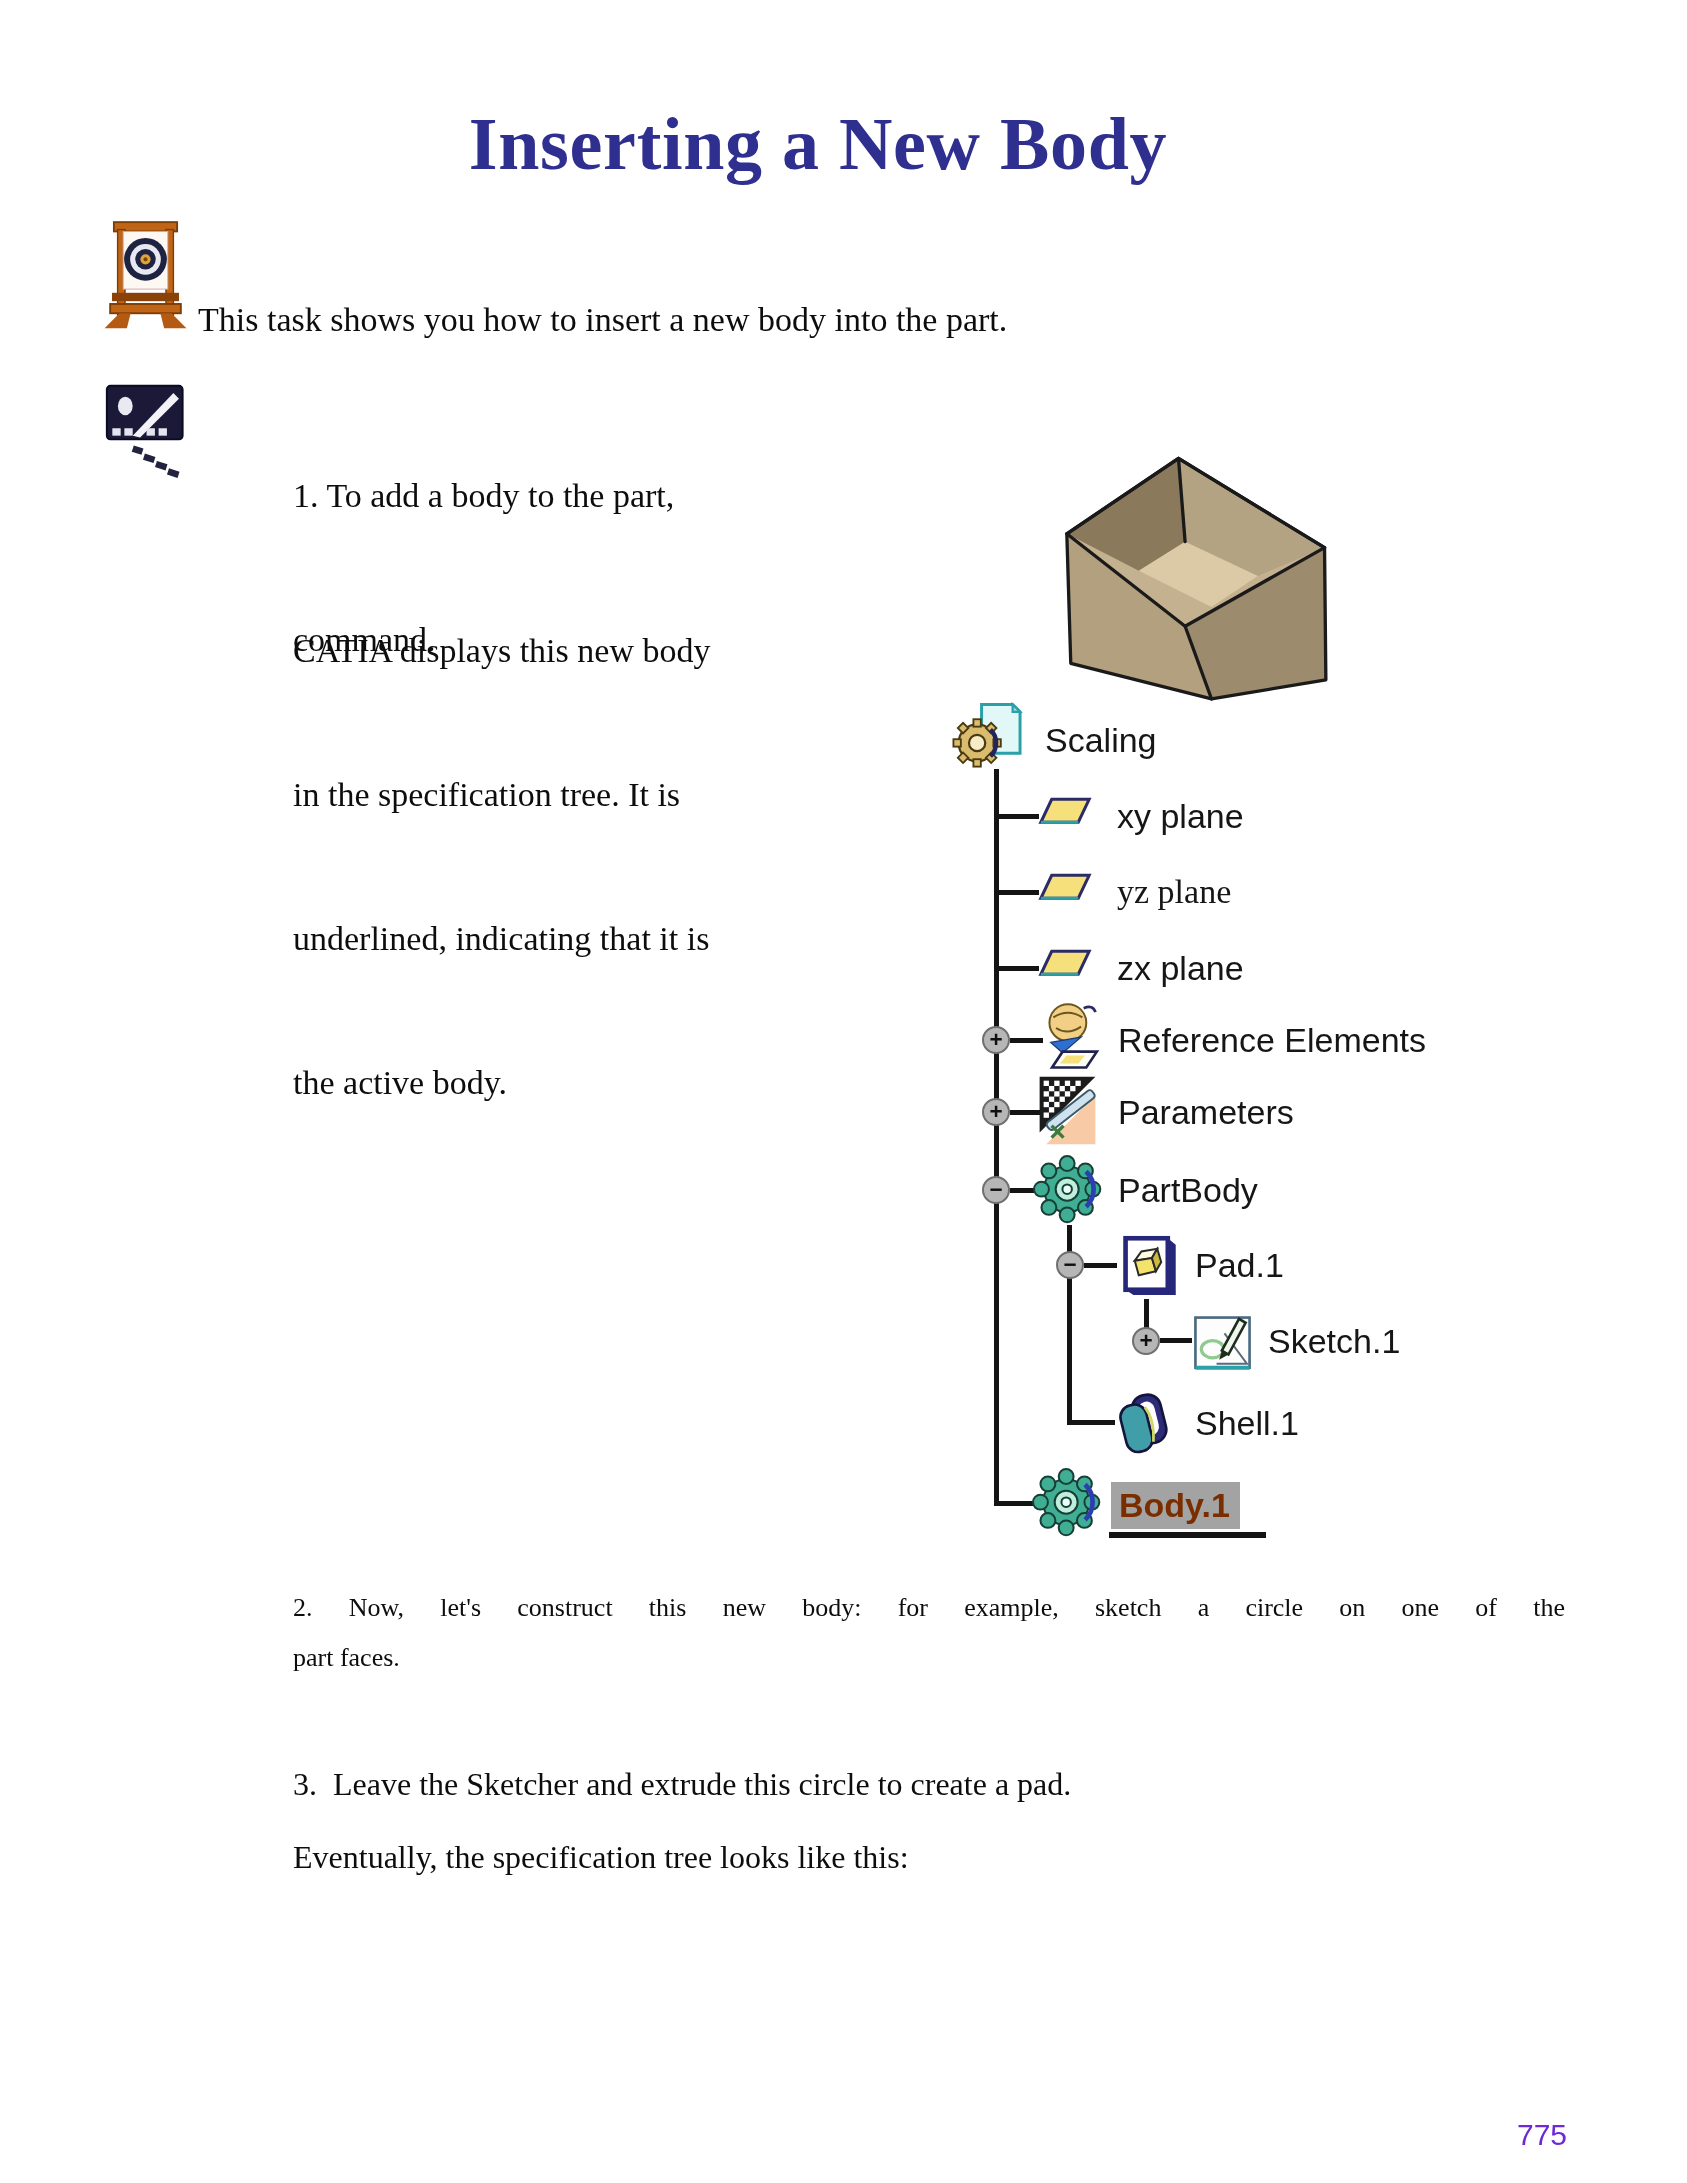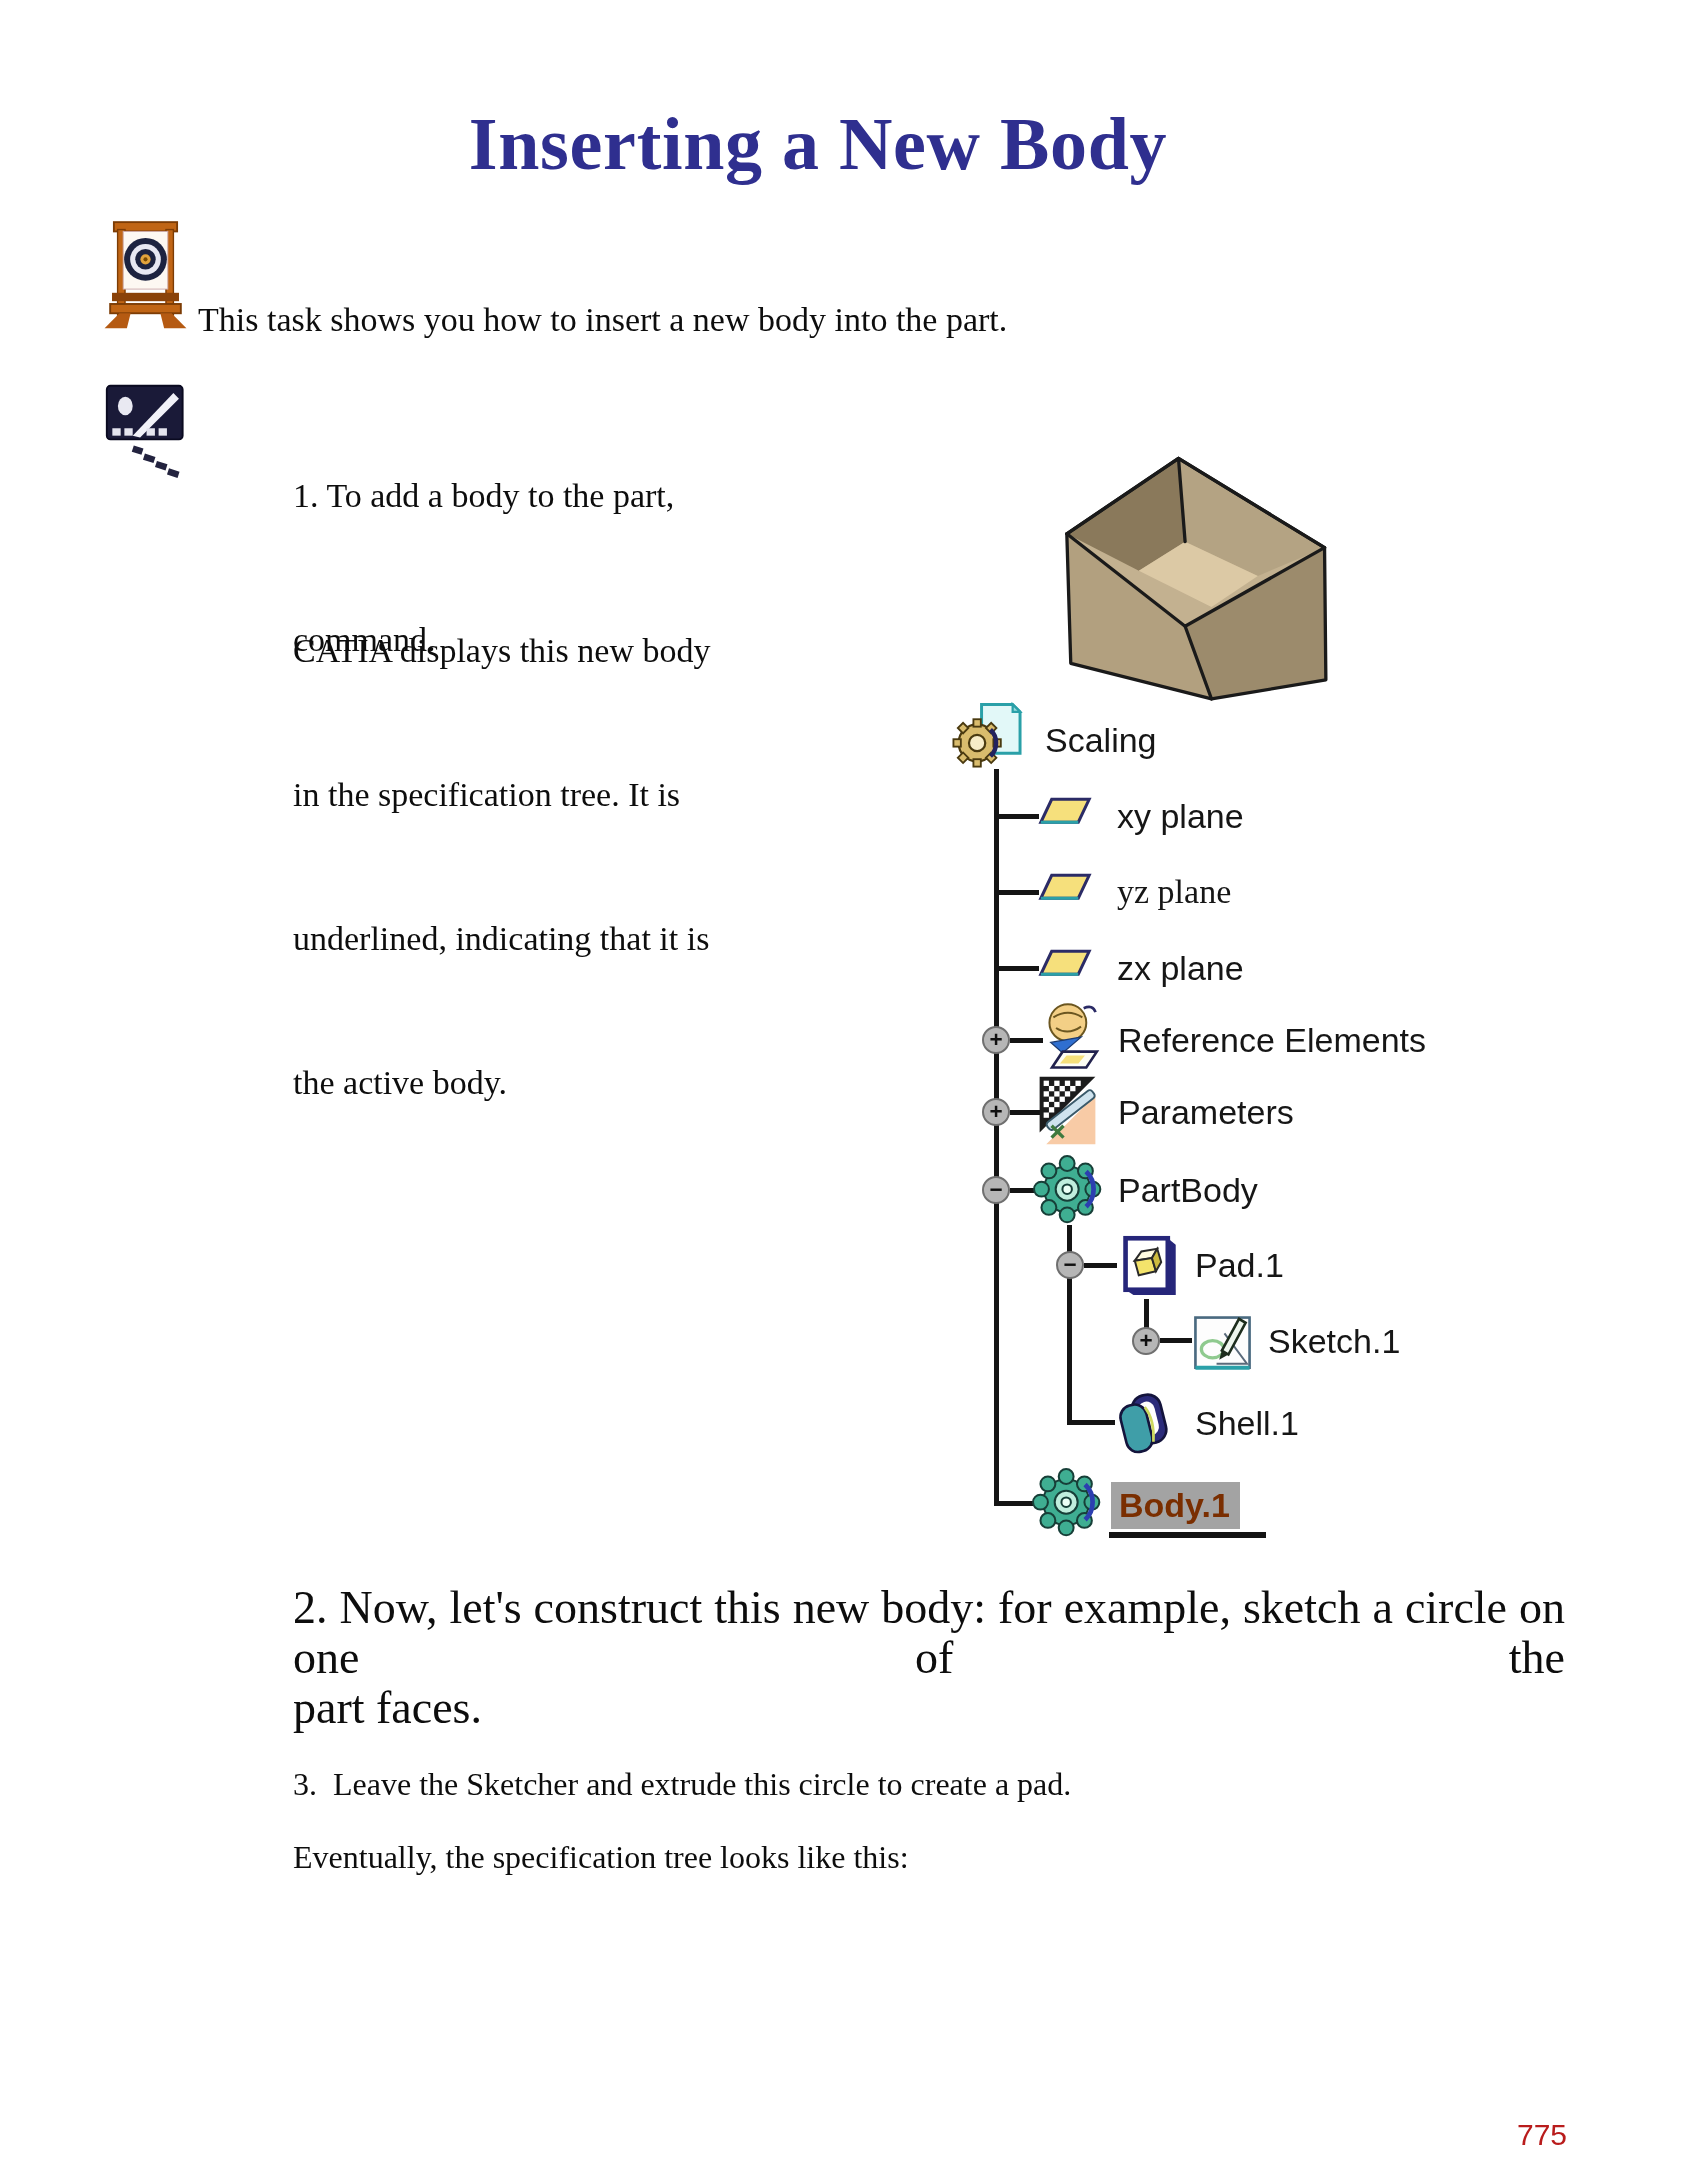--- a/index.html
+++ b/index.html
@@ -3,25 +3,25 @@
 <meta charset="utf-8">
 <style>
   html,body{margin:0;padding:0;}
   body{width:1687px;height:2183px;background:#ffffff;position:relative;
        font-family:"Liberation Serif", serif;color:#0d0d0d;}
   .abs{position:absolute;}
   .title{width:1628px;text-align:center;font-size:74px;font-weight:bold;
          color:#2f2f8f;letter-spacing:0.7px;}
   .bodytext{font-size:34px;line-height:48px;white-space:pre-wrap;}
   .p1 .line{display:block;}
-  .just{width:1272px;font-size:46px;line-height:50px;}
+  .just{width:1272px;font-size:26px;line-height:50px;}
   .just .jline{display:block;text-align:justify;text-align-last:justify;}
   .just .jline:last-child{text-align:left;text-align-last:left;}
   .single{font-size:32px;line-height:44px;}
-  .pagenum{font-family:"Liberation Sans", sans-serif;font-size:30px;color:#b91c1c;}
+  .pagenum{font-family:"Liberation Sans", sans-serif;font-size:30px;color:#6d28d9;}
   
   .tline{background:#141414;position:absolute;}
   .tlabel{position:absolute;font-family:"Liberation Sans", sans-serif;
           font-size:34px;line-height:44px;color:#161616;white-space:nowrap;}
   .node{position:absolute;width:28px;height:28px;border-radius:50%;
         background:#b6b6b6;border:2px solid #6f6f6f;box-sizing:border-box;
         display:flex;align-items:center;justify-content:center;
         font-family:"Liberation Sans", sans-serif;font-weight:bold;
         font-size:22.5px;color:#101010;line-height:1;}
   .hl{background:#a3a3a3;color:#7a2e00;font-weight:bold;padding:2.6px 10.6px 4px 8px;

